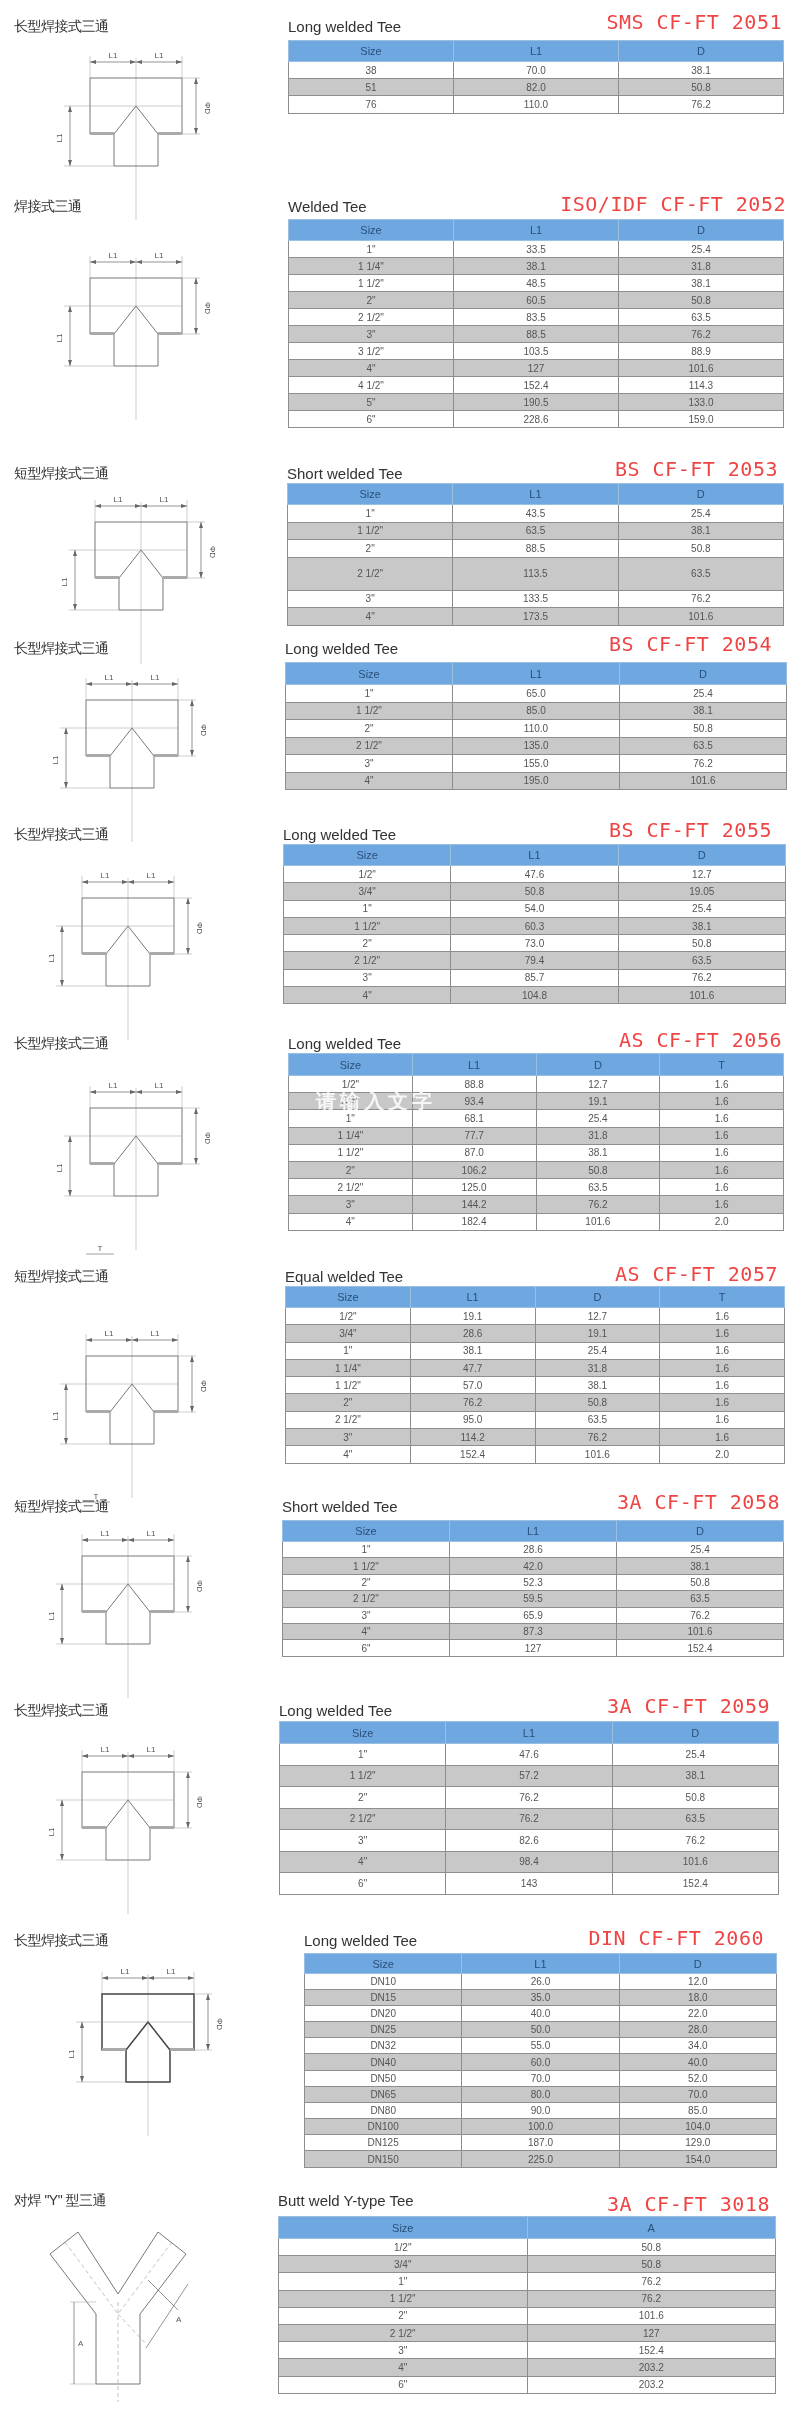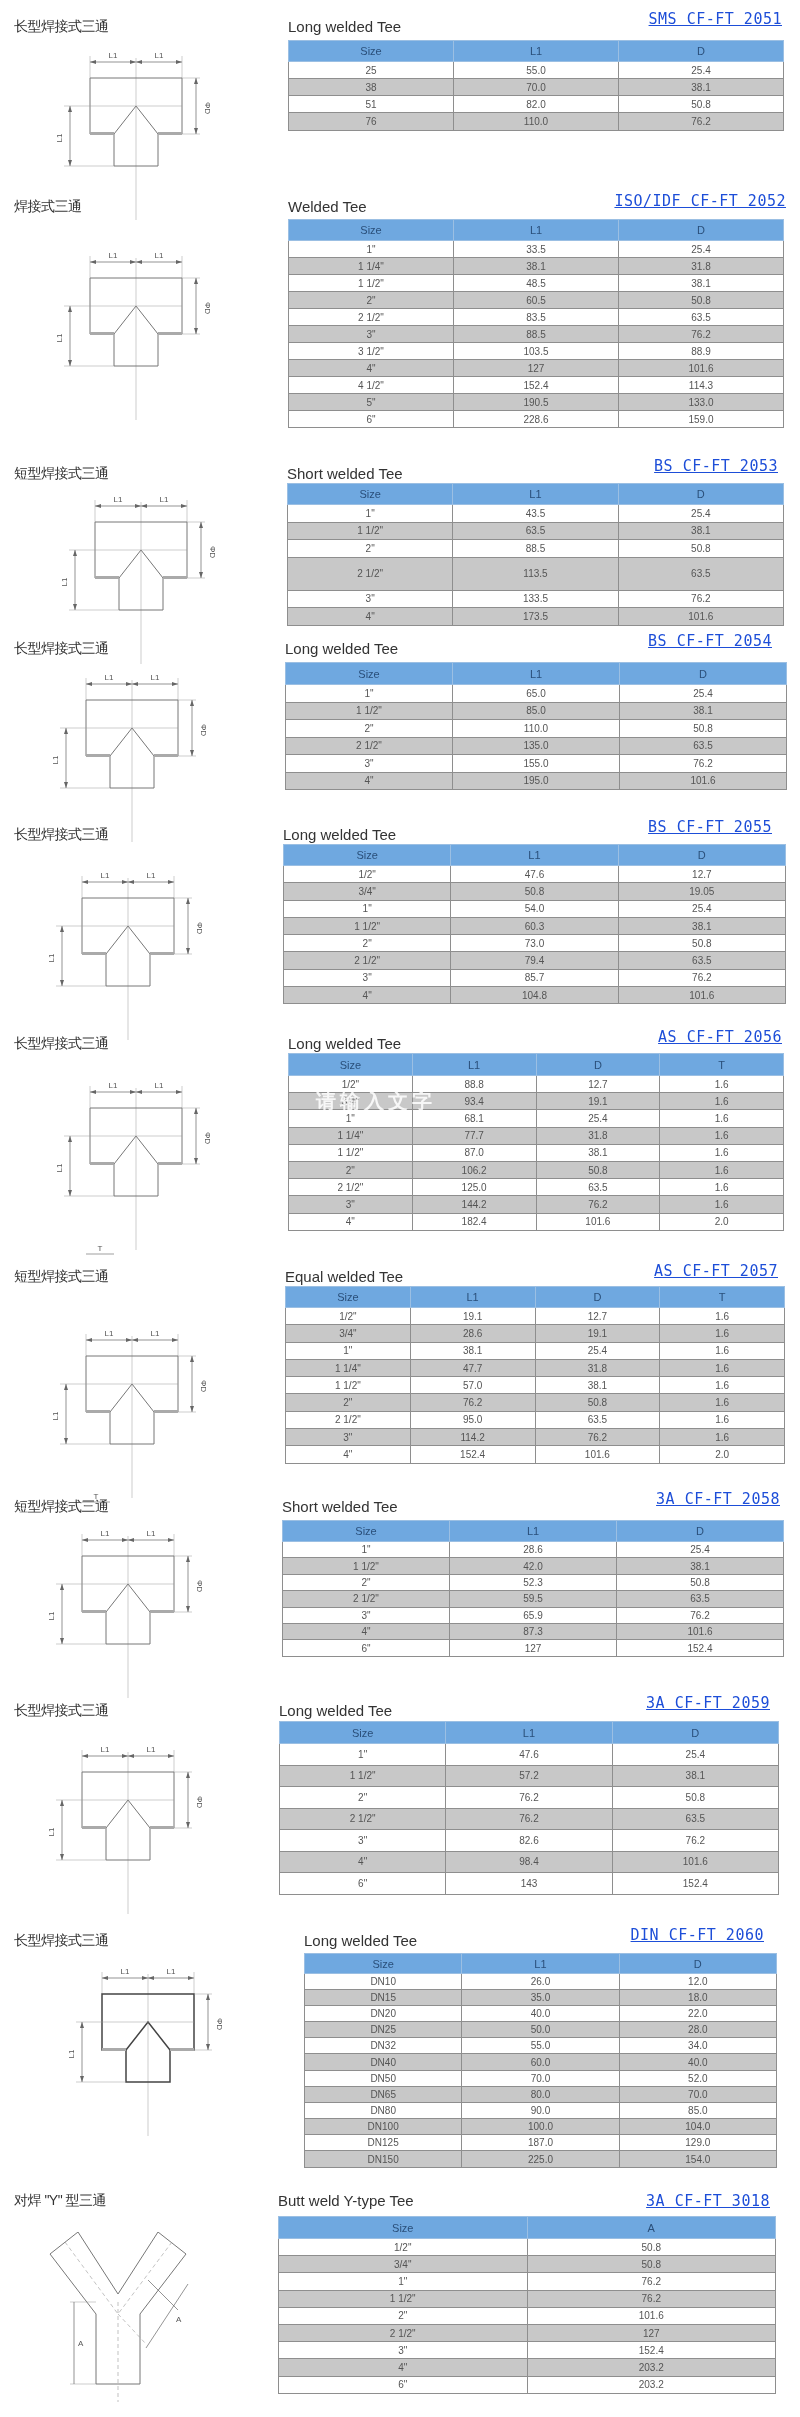--- a/index.html
+++ b/index.html
@@ -1,20 +1,20 @@
 <!DOCTYPE html>
 <html><head>
 <meta charset="utf-8">
 <style>
   * { box-sizing: border-box; margin: 0; padding: 0; }
   body { width: 800px; height: 2417px; background: #ffffff; position: relative; font-family: "Liberation Sans", sans-serif; color: #333; overflow: hidden; }
   .section { position: absolute; left: 0; width: 800px; }
   .cn-title { position: absolute; left: 14px; font-size: 14px; color: #333; letter-spacing: -0.5px; }
   .en-title { position: absolute; font-size: 15px; color: #333; }
-  .code { position: absolute; font-family: "DejaVu Sans Mono", monospace; font-size: 15px; color: #1d4ed8; letter-spacing: 0.5px; text-decoration: underline; }
+  .code { position: absolute; font-family: "DejaVu Sans Mono", monospace; font-size: 20px; color: #ef4444; letter-spacing: 0.5px; }
   .diagram { position: absolute; }
   .diagram svg { display: block; }
   table.spec { position: absolute; border-collapse: collapse; font-size: 10px; color: #555; table-layout: fixed; }
   table.spec th { background: #6fa8e0; color: #2a4f7a; font-weight: normal; font-size: 11px; border: 1px solid #9bbfe3; text-align: center; }
   table.spec td { border: 1px solid #8e8e8e; text-align: center; }
   table.spec tr:nth-child(odd) td { background: #ffffff; }
   table.spec tr:nth-child(even) td { background: #c8c8c8; }
   .watermark { position: absolute; font-size: 20px; color: rgba(255,255,255,0.85); font-weight: bold; letter-spacing: 4px; pointer-events: none; }
 </style>
 </head>
@@ -60,25 +60,20 @@
       <table class="spec" style="left: 288px; top: 40px; width: 496px;">
         <thead>
           <tr>
             <th style="height: 21px;">Size</th>
             <th style="height: 21px;">L1</th>
             <th style="height: 21px;">D</th>
           </tr>
         </thead>
         <tbody>
           <tr>
-            <td style="height: 17px;">25</td>
-            <td style="height: 17px;">55.0</td>
-            <td style="height: 17px;">25.4</td>
-          </tr>
-          <tr>
             <td style="height: 17px;">38</td>
             <td style="height: 17px;">70.0</td>
             <td style="height: 17px;">38.1</td>
           </tr>
           <tr>
             <td style="height: 17px;">51</td>
             <td style="height: 17px;">82.0</td>
             <td style="height: 17px;">50.8</td>
           </tr>
           <tr>

